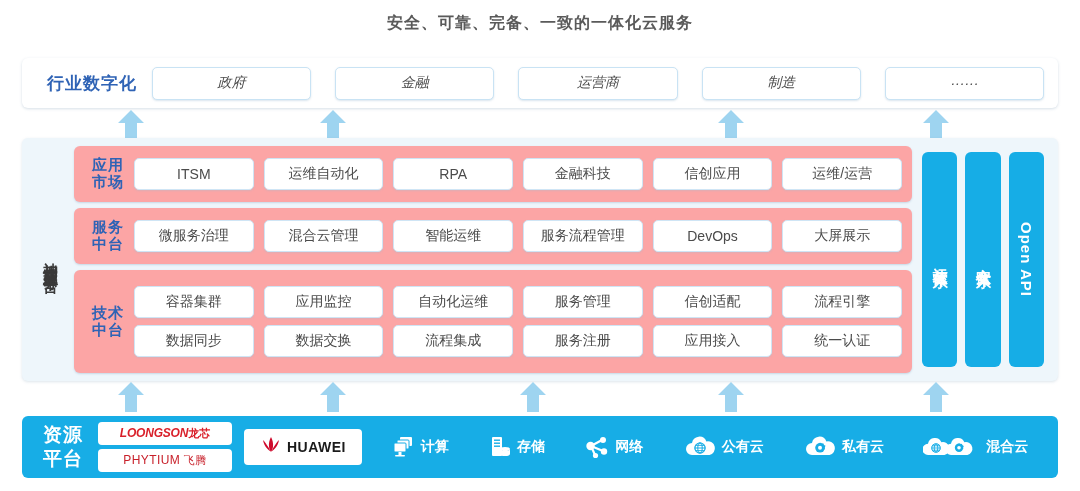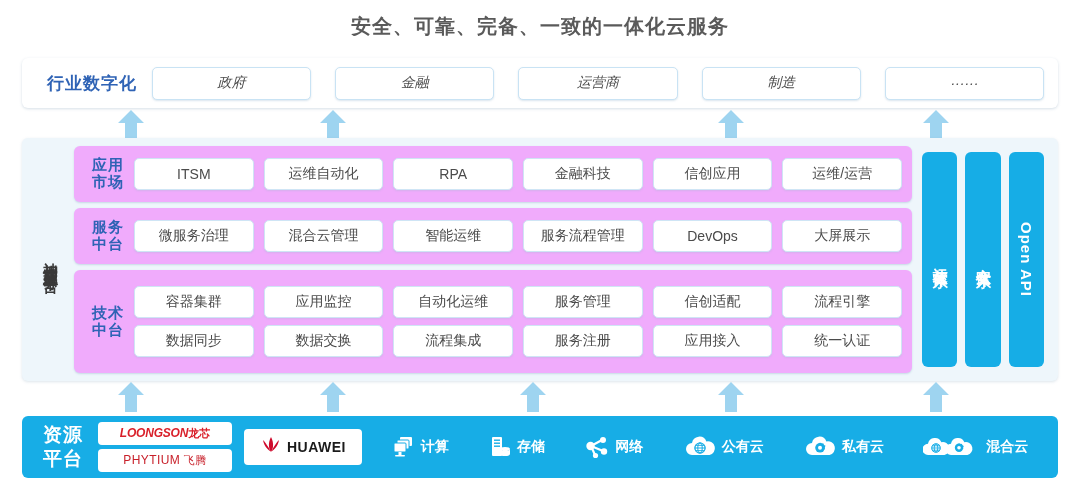--- a/index.html
+++ b/index.html
@@ -7,21 +7,21 @@
     width:1080px; height:491px;
     background:#ffffff;
     font-family:"Liberation Sans","DejaVu Sans",sans-serif;
     overflow:hidden;
     position:relative;
   }
 
   
   .title {
     text-align:center;
-    font-size:20px;
+    font-size:16px;
     font-weight:bold;
     color:#5a5a5a;
     letter-spacing:1px;
     padding-top:13px;
     height:40px;
   }
 
   
   .industry-row {
     position:absolute;
@@ -101,21 +101,21 @@
     letter-spacing:2px;
     line-height:1;
   }
   .layers {
     flex:1;
     display:flex;
     flex-direction:column;
     gap:6px;
   }
   .layer {
-    background:#f0abfc;
+    background:#fca5a5;
     border-radius:6px;
     box-shadow:0 1px 2px rgba(150,180,205,.45);
     display:flex;
     align-items:center;
     padding:6px 10px 6px 8px;
   }
   .layer.r1, .layer.r2 { height:56px; }
   .layer.r3 { height:103px; }
   .layer-name {
     flex:0 0 52px;

